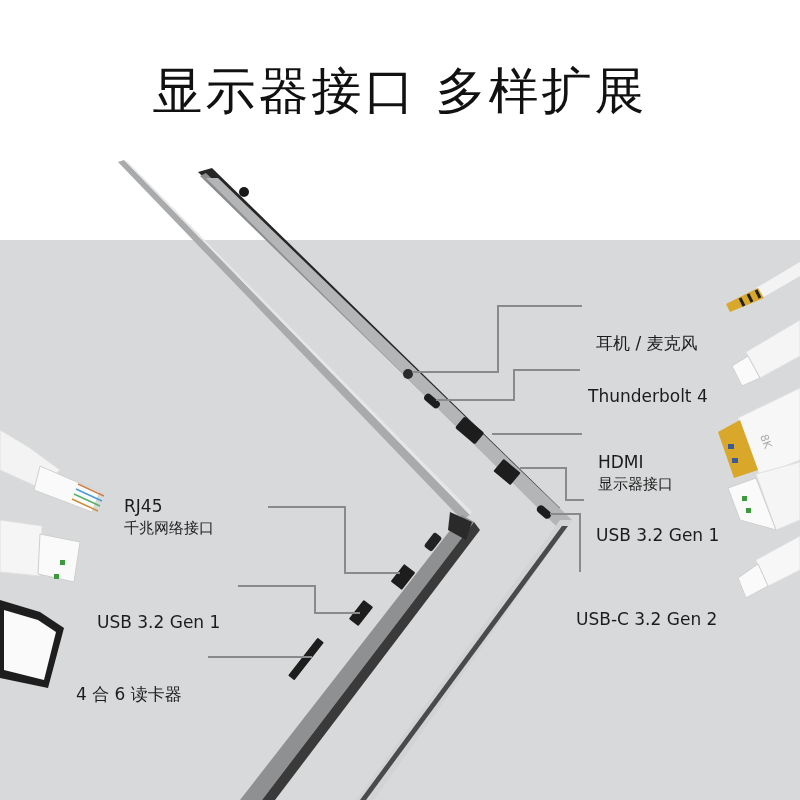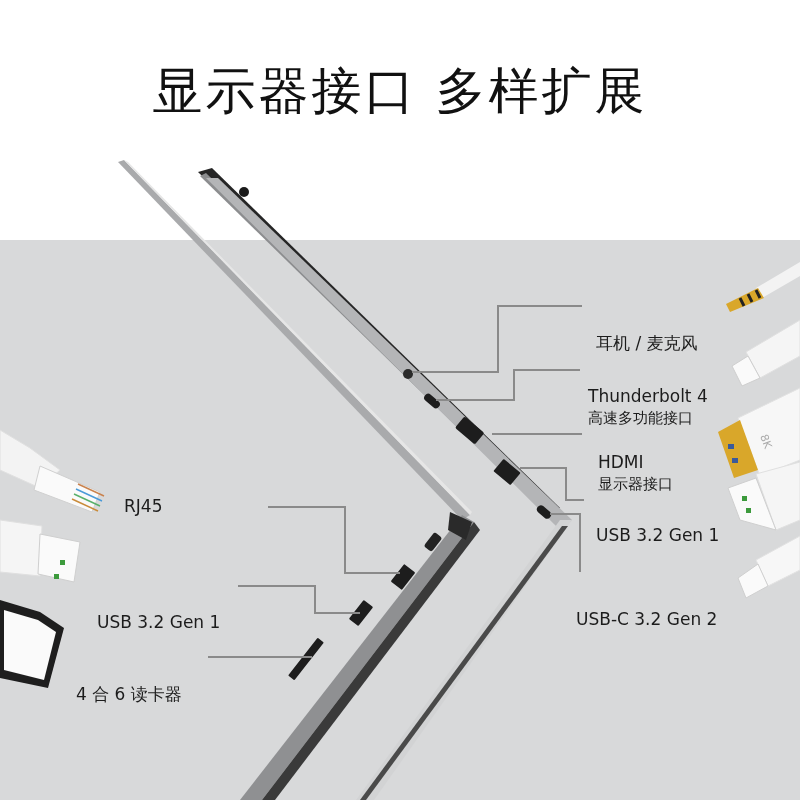--- a/index.html
+++ b/index.html
@@ -129,34 +129,34 @@
     <polygon points="0,600 40,612 64,628 48,688 0,678" fill="#1e1e1e"></polygon>
     <polygon points="4,610 38,620 56,632 44,680 4,670" fill="#fafafa"></polygon>
   </g>
 </svg>
 
 <div class="label" style="left:596px; top:295px;">
   <span>耳机 / 麦克风</span>
 </div>
 <div class="label center" style="left:588px; top:348px; width:160px;">
   <span>Thunderbolt 4</span>
-  <span class="sub">高速多功能接口</span>
 </div>
 <div class="label center" style="left:598px; top:414px; width:110px;">
   <span>HDMI</span>
   <span class="sub">显示器接口</span>
 </div>
 <div class="label" style="left:596px; top:487px;">
   <span>USB 3.2 Gen 1</span>
 </div>
 <div class="label" style="left:576px; top:571px;">
   <span>USB-C 3.2 Gen 2</span>
 </div>
 
 <div class="label center" style="left:124px; top:458px; width:130px;">
   <span>RJ45</span>
+  <span class="sub">千兆网络接口</span>
 </div>
 <div class="label" style="left:97px; top:574px;">
   <span>USB 3.2 Gen 1</span>
 </div>
 <div class="label" style="left:76px; top:646px;">
   <span>4 合 6 读卡器</span>
 </div>
 
 </body></html>

